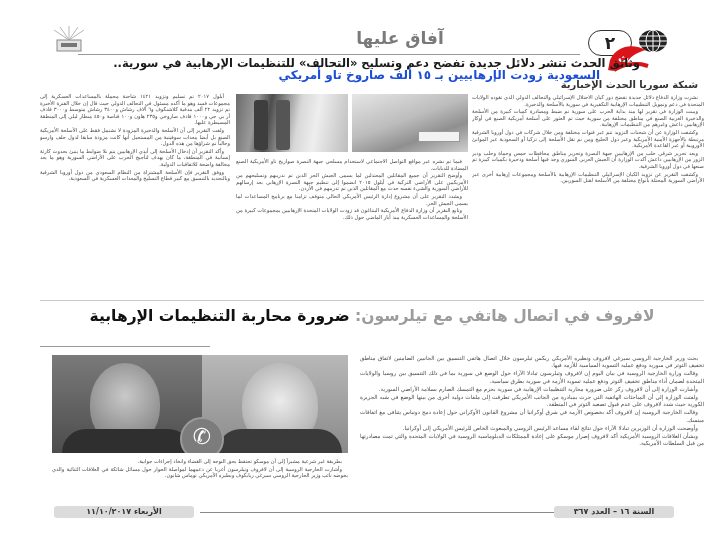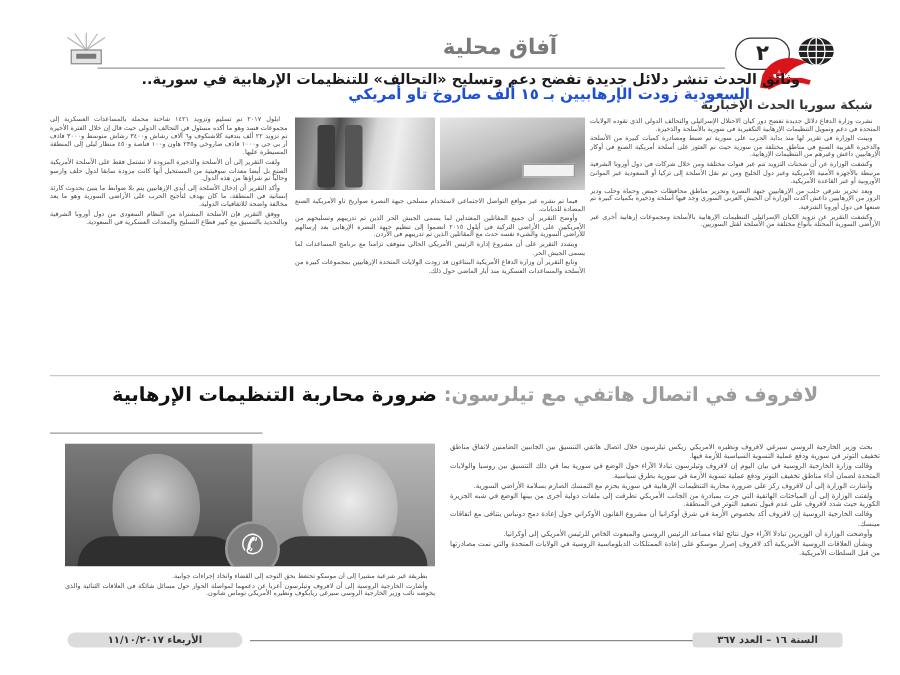--- a/index.html
+++ b/index.html
@@ -41,21 +41,21 @@
   .face-right{left:190px;top:8px;width:76px;height:84px;background:radial-gradient(circle at 50% 45%,#ececec,#b9b9b9 65%,#7d7d7d);}
   .suit{position:absolute;bottom:0;height:24px;border-radius:30px 30px 0 0;background:#2f2f2f;}
   .suit-left{left:10px;width:130px;}
   .suit-right{left:165px;width:125px;background:#3a3a3a;}
   .phone-badge{position:absolute;left:128px;top:62px;width:40px;height:40px;border-radius:50%;background:#7c7c7c;color:#fff;font-size:22px;line-height:36px;text-align:center;border:2px solid #9a9a9a;}
   .col2-left{left:52px;top:458px;width:296px;height:42px;}
   .col2-right{left:360px;top:355px;width:344px;height:148px;}
   
   .footer{position:absolute;left:40px;top:504px;width:664px;height:16px;}
   .footer-pill{position:absolute;top:2px;height:12px;background:#dcdcdc;border-radius:3px;font-size:8px;line-height:12px;text-align:center;direction:rtl;color:#333;font-weight:bold;}
-  .footer-date{left:14px;width:140px;border-radius:6px;}
+  .footer-date{left:14px;width:140px;}
   .footer-issue{right:30px;width:120px;}
   .footer-rule{position:absolute;left:160px;right:140px;top:8px;height:1px;background:#8a8a8a;}
 </style>
 </head>
 <body>
 
 <div class="page">
 
   <div class="masthead">
     <svg class="sun-logo" viewBox="0 0 38 28">
@@ -63,21 +63,21 @@
         <line x1="19" y1="14" x2="4" y2="4"></line>
           <line x1="19" y1="14" x2="10" y2="1"></line>
           <line x1="19" y1="14" x2="19" y2="0"></line>
         <line x1="19" y1="14" x2="28" y2="1"></line>
           <line x1="19" y1="14" x2="34" y2="4"></line>
       </g>
       <rect x="7" y="14" width="24" height="11" fill="#e4e4e4" stroke="#8a8a8a" stroke-width="1"></rect>
       <rect x="11" y="17" width="16" height="4" fill="#777"></rect>
     </svg>
     <div class="mast-rule"></div>
-    <div class="section-title">آفاق محلية</div>
+    <div class="section-title">آفاق عليها</div>
     <div class="page-num">٢</div>
     <svg class="globe" viewBox="0 0 34 26">
       <ellipse cx="17" cy="13" rx="14" ry="11" fill="#222"></ellipse>
       <g stroke="#fff" stroke-width="1" fill="none">
         <ellipse cx="17" cy="13" rx="7" ry="11"></ellipse>
         <line x1="3" y1="8" x2="31" y2="8"></line>
           <line x1="3" y1="13" x2="31" y2="13"></line>
           <line x1="3" y1="18" x2="31" y2="18"></line>
         <line x1="17" y1="2" x2="17" y2="24"></line>
       </g>

